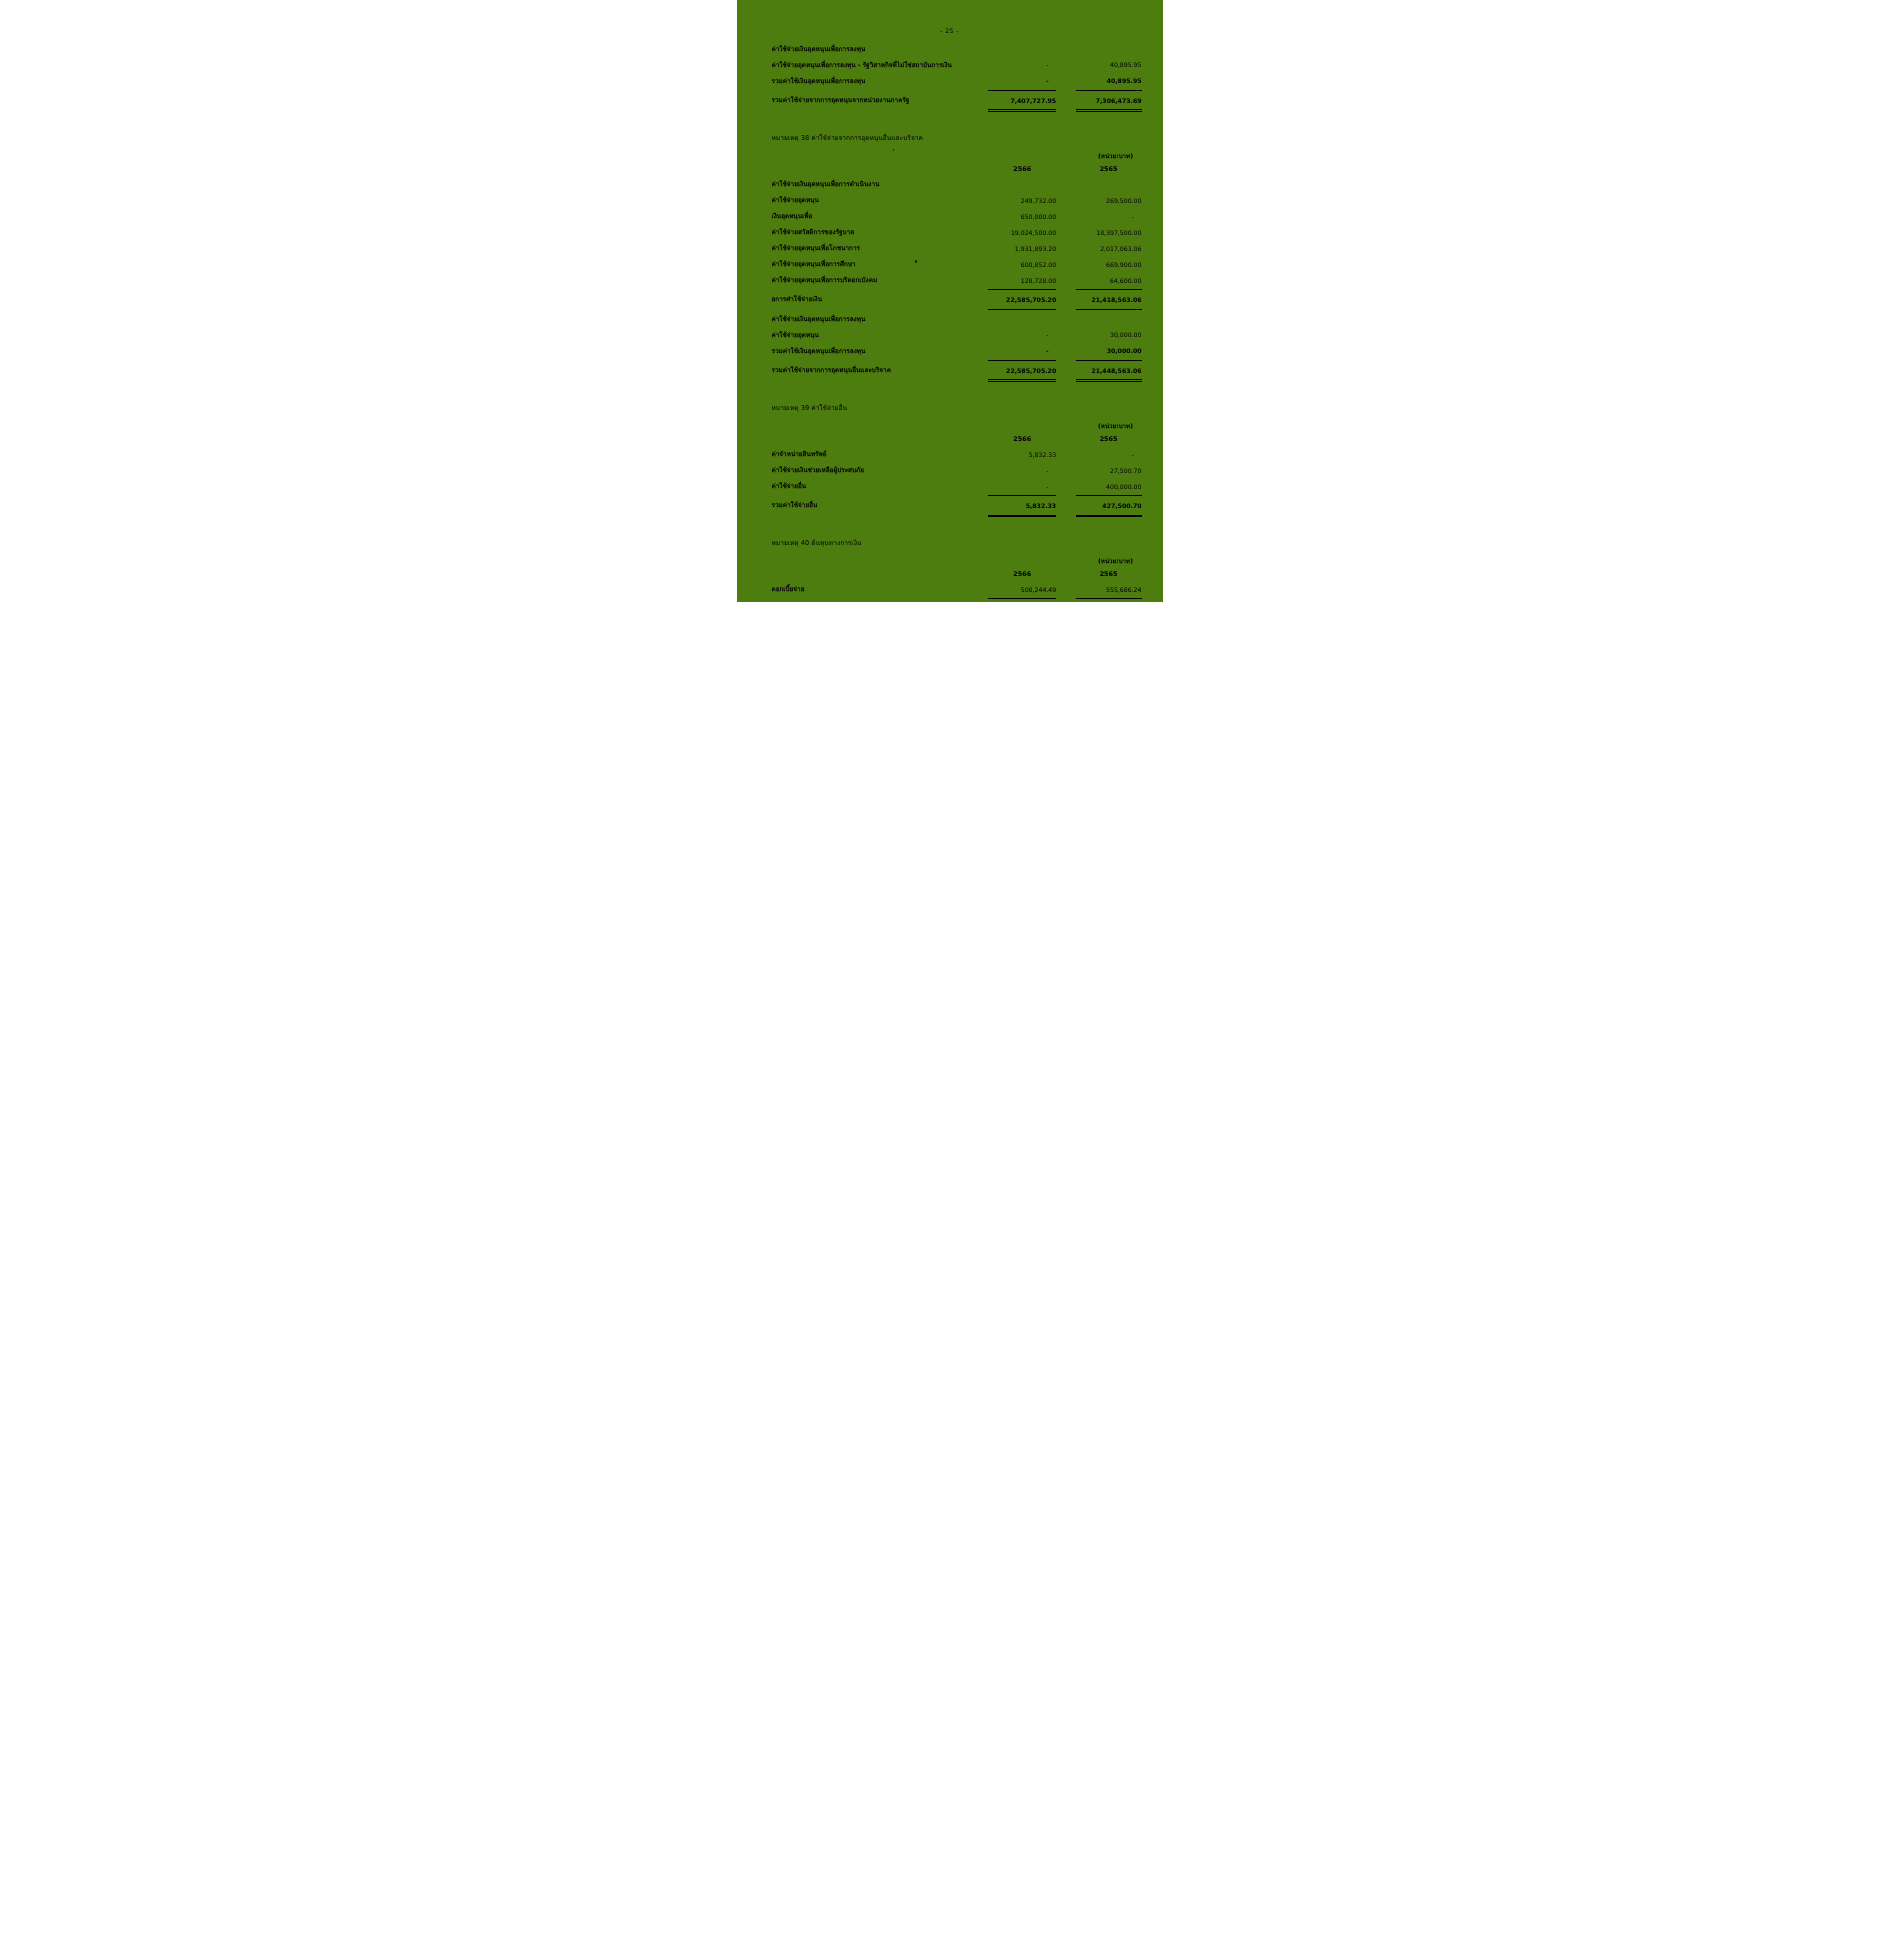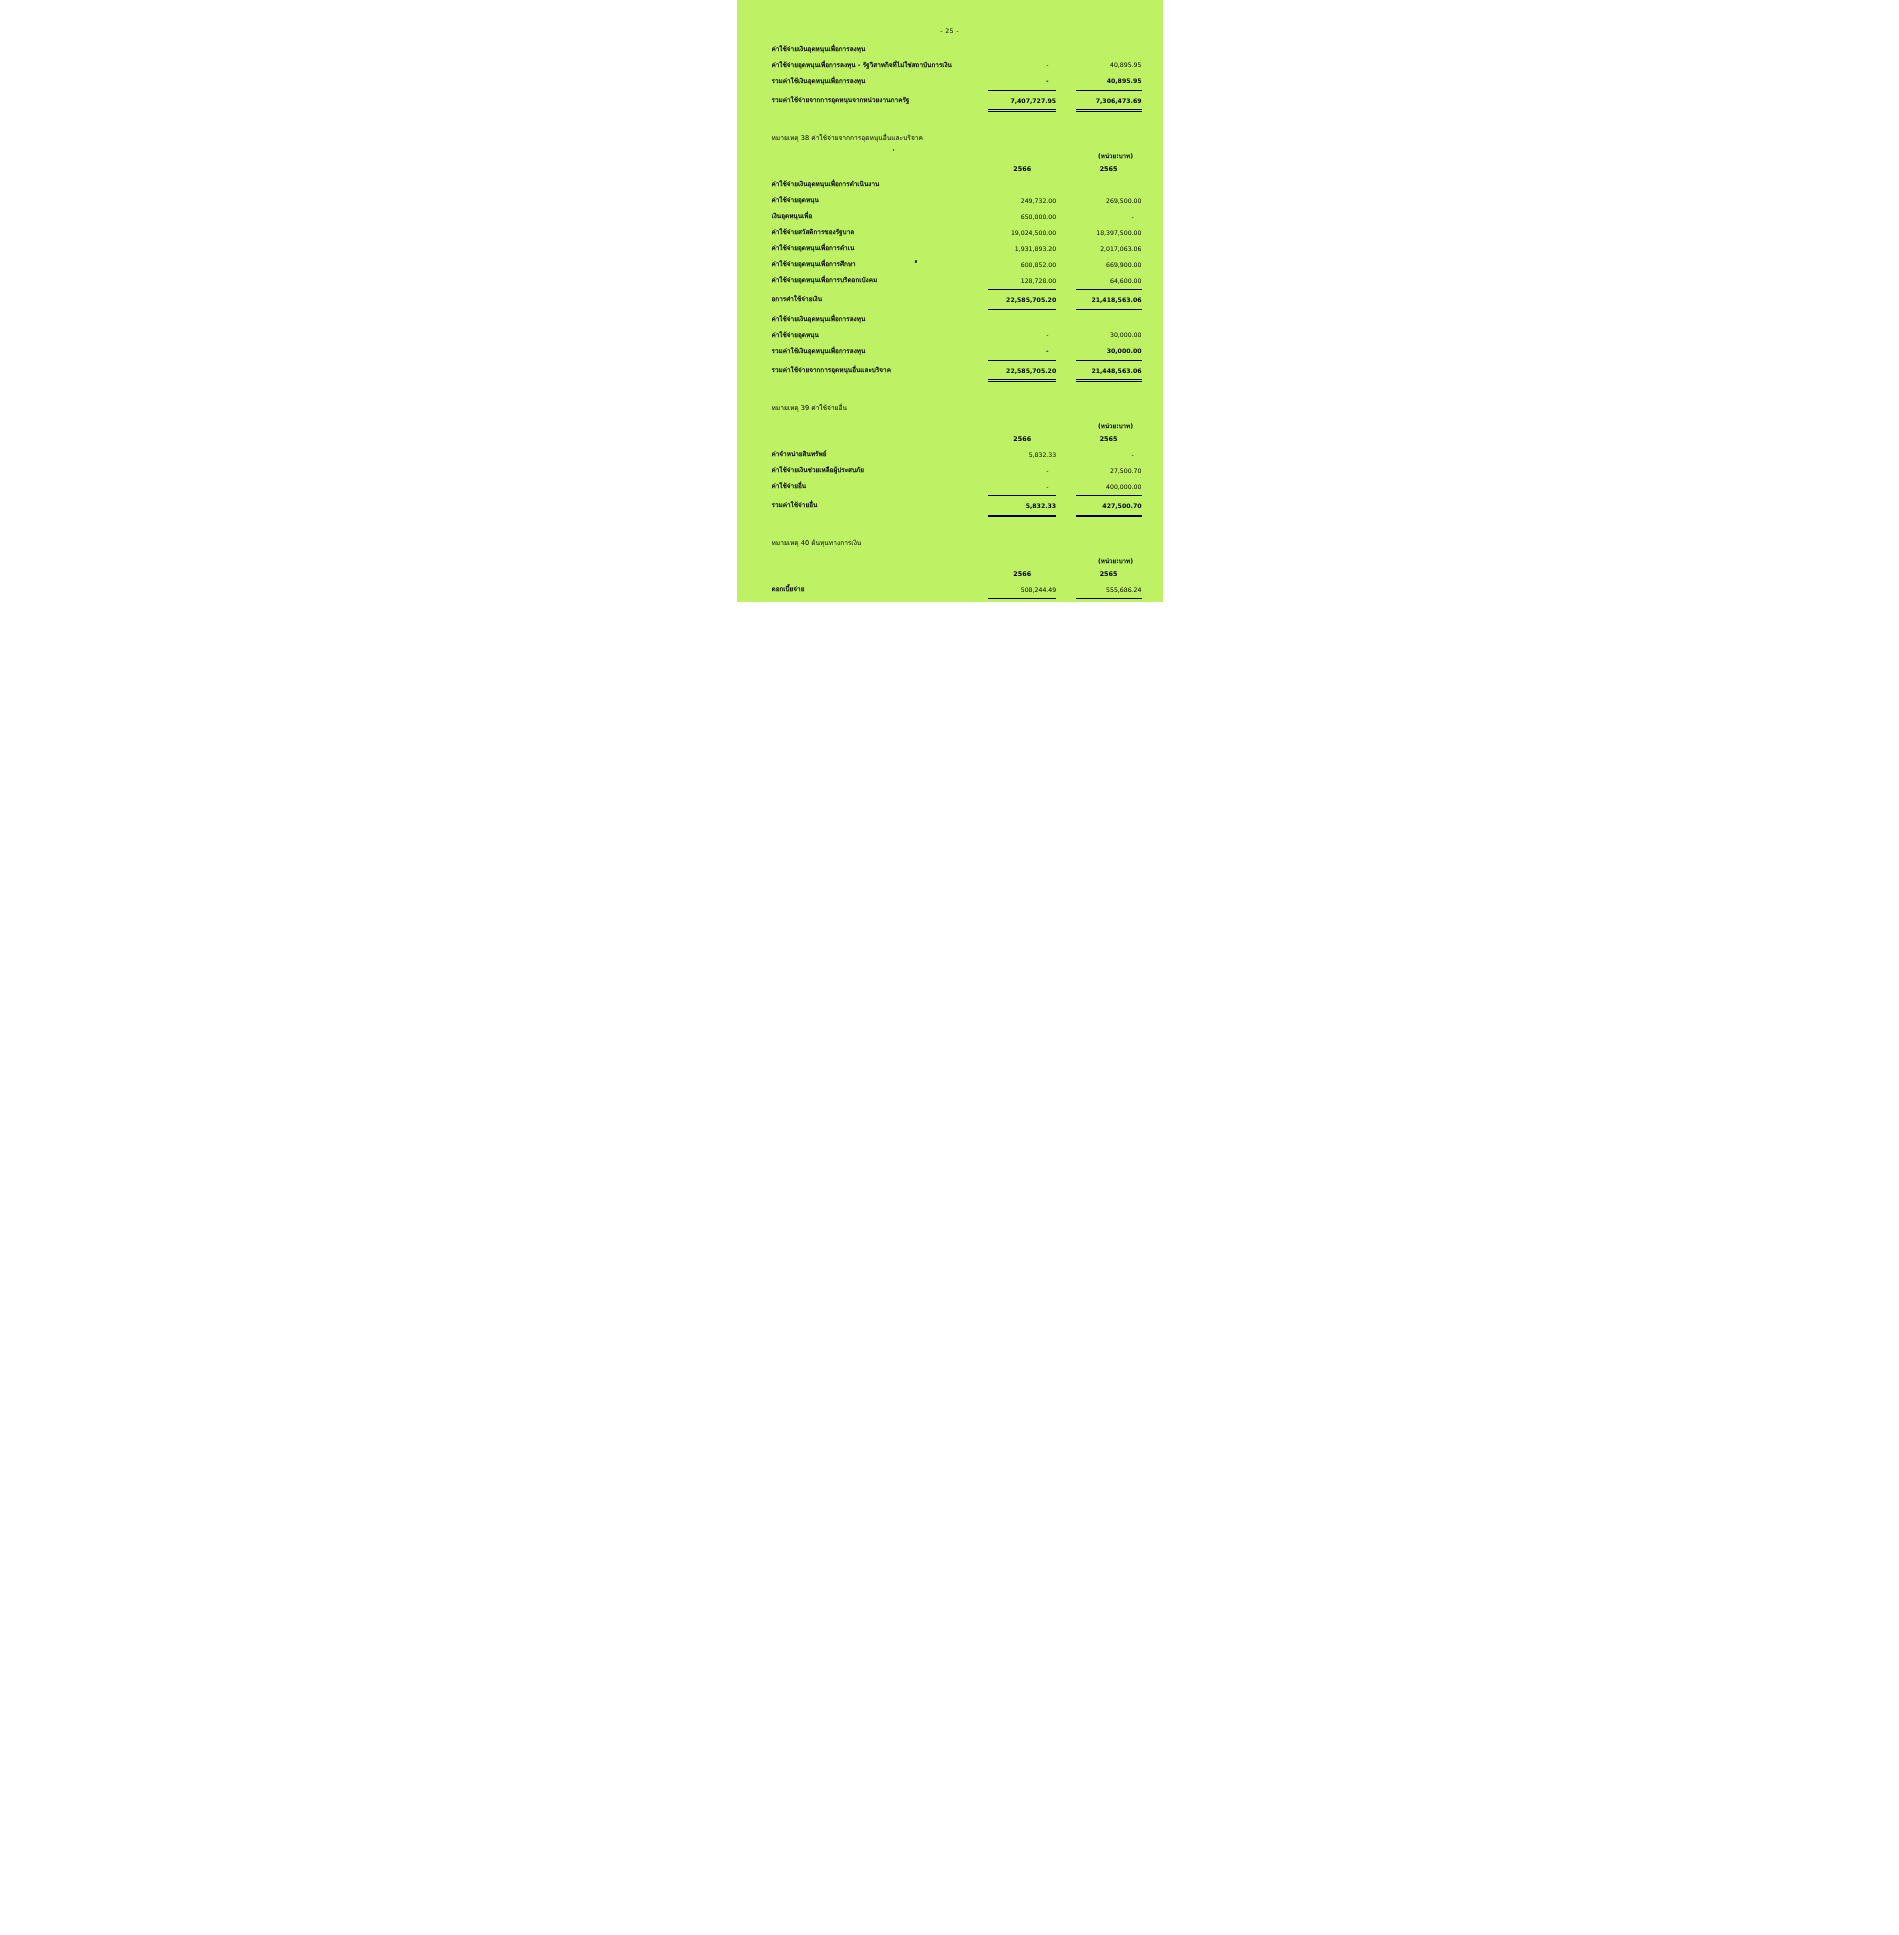--- a/index.html
+++ b/index.html
@@ -2,21 +2,21 @@
 <html style="font-size:6.2px"><head>
 <meta charset="utf-8">
 <style>
   * { box-sizing: border-box; }
   html, body { margin: 0; padding: 0; background: #ffffff; }
   .page {
     position: relative;
     width: 426px;
     height: 602px;
     margin: 0 auto;
-    background: #bef264;
+    background: #4d7c0f;
     color: #000;
     font-family: "DejaVu Sans", sans-serif;
     padding-top: 27px;
     overflow: hidden;
   }
   .pagenum {
     text-align: center;
     font-size: 6.2px;
     height: 9.3px;
     letter-spacing: 0.4px;
@@ -160,21 +160,21 @@
     <div class="spacer"></div>
     <div class="num c65 dash">-</div>
   </div>
   <div class="row">
     <div class="label">ค่าใช้จ่ายสวัสดิการของรัฐบาล</div>
     <div class="num c66">19,024,500.00</div>
     <div class="spacer"></div>
     <div class="num c65">18,397,500.00</div>
   </div>
   <div class="row">
-    <div class="label">ค่าใช้จ่ายอุดหนุนเพื่อการดำเน</div>
+    <div class="label">ค่าใช้จ่ายอุดหนุนเพื่อโภชนาการ</div>
     <div class="num c66">1,931,893.20</div>
     <div class="spacer"></div>
     <div class="num c65">2,017,063.06</div>
   </div>
   <div class="row">
     <div class="label">ค่าใช้จ่ายอุดหนุนเพื่อการศึกษา</div>
     <div class="num c66">600,852.00</div>
     <div class="spacer"></div>
     <div class="num c65">669,900.00</div>
   </div>

